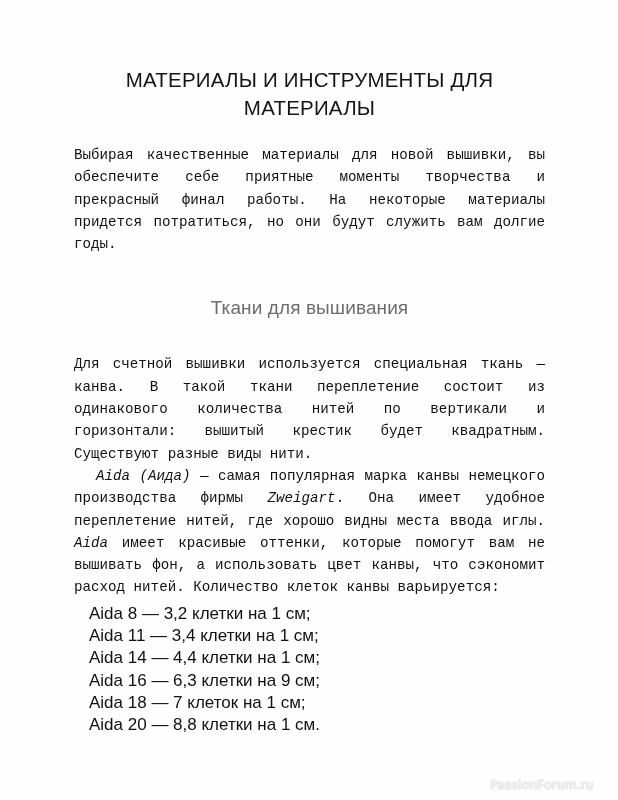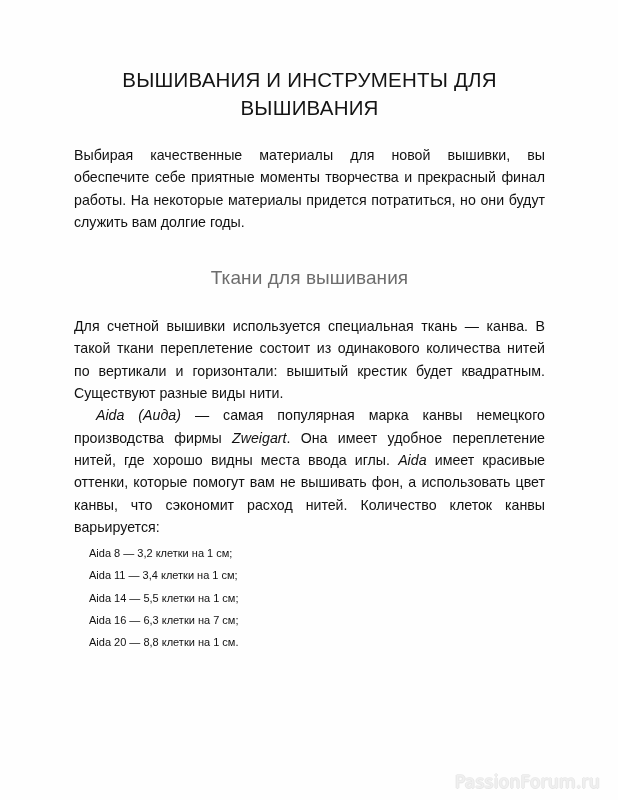--- a/index.html
+++ b/index.html
@@ -36,37 +36,38 @@
     padding-top: 66px;
     text-align: center;
     font-size: 20.5px;
     font-weight: 400;
     line-height: 28px;
     letter-spacing: 0.2px;
     color: #141414;
   }
 
   .section-heading {
-    margin: 0;
+    margin: 8px;
     padding-top: 32px;
     text-align: center;
     font-size: 19px;
     font-weight: 400;
     line-height: 26px;
     color: #6d6d6d;
     letter-spacing: 0.1px;
   }
 
   .para {
     margin: 0;
     font-size: 14.2px;
     line-height: 22.3px;
     text-align: justify;
     text-justify: inter-word;
     color: #111111;
+    font-family: Liberation Mono, monospace;
   }
 
   .para-lead {
     padding-top: 22px;
   }
 
   .para-after-heading {
     padding-top: 24px;
   }
 
@@ -78,65 +79,66 @@
     font-style: italic;
   }
 
   .aida-list {
     list-style: none;
     margin: 0;
     padding: 4px 0 0 15px;
   }
 
   .aida-list li {
-    font-size: 11px;
+    font-size: 17px;
     line-height: 22.3px;
     color: #111111;
     white-space: nowrap;
   }
 
   .watermark {
     position: absolute;
-    right: 18px;
+    right: 24px;
     bottom: 8px;
-    font-size: 17px;
+    font-size: 12px;
     font-family: "DejaVu Sans", sans-serif;
     color: #f0f0f0;
     letter-spacing: 0.3px;
     text-shadow:
        0 1px 0 #e6e6e6,
        1px 0 0 #e9e9e9,
       -1px 0 0 #e9e9e9,
        0 -1px 0 #ededed;
     user-select: none;
   }
 </style>
 </head>
 <body>
 
 <div class="page">
 
   <div class="content">
 
-    <h1 class="doc-title">ВЫШИВАНИЯ И ИНСТРУМЕНТЫ ДЛЯ ВЫШИВАНИЯ</h1>
+    <h1 class="doc-title">МАТЕРИАЛЫ И ИНСТРУМЕНТЫ ДЛЯ МАТЕРИАЛЫ</h1>
 
     <p class="para para-lead">Выбирая качественные материалы для новой вышивки, вы обеспечите себе приятные моменты творчества и прекрасный финал работы. На некоторые материалы придется потратиться, но они будут служить вам долгие годы.</p>
 
     <h2 class="section-heading">Ткани для вышивания</h2>
 
     <p class="para para-after-heading">Для счетной вышивки используется специальная ткань — канва. В такой ткани переплетение состоит из одинакового количества нитей по вертикали и горизонтали: вышитый крестик будет квадратным. Существуют разные виды нити.</p>
 
 
     <p class="para para-indent"><span class="italic">Aida (Аида)</span><span> — самая популярная марка канвы немецкого производства фирмы </span><span class="italic">Zweigart</span><span>. Она имеет удобное переплетение нитей, где хорошо видны места ввода иглы. </span><span class="italic">Aida</span><span> имеет красивые оттенки, которые помогут вам не вышивать фон, а использовать цвет канвы, что сэкономит расход нитей. Количество клеток канвы варьируется:</span></p>
 
     <ul class="aida-list">
       <li>Aida 8 — 3,2 клетки на 1 см;</li>
       <li>Aida 11 — 3,4 клетки на 1 см;</li>
-      <li>Aida 14 — 5,5 клетки на 1 см;</li>
-      <li>Aida 16 — 6,3 клетки на 7 см;</li>
+      <li>Aida 14 — 4,4 клетки на 1 см;</li>
+      <li>Aida 16 — 6,3 клетки на 9 см;</li>
+      <li>Aida 18 — 7 клеток на 1 см;</li>
       <li>Aida 20 — 8,8 клетки на 1 см.</li>
     </ul>
 
   </div>
 
   <div class="watermark">PassionForum.ru</div>
 
 </div>
 
 </body></html>

